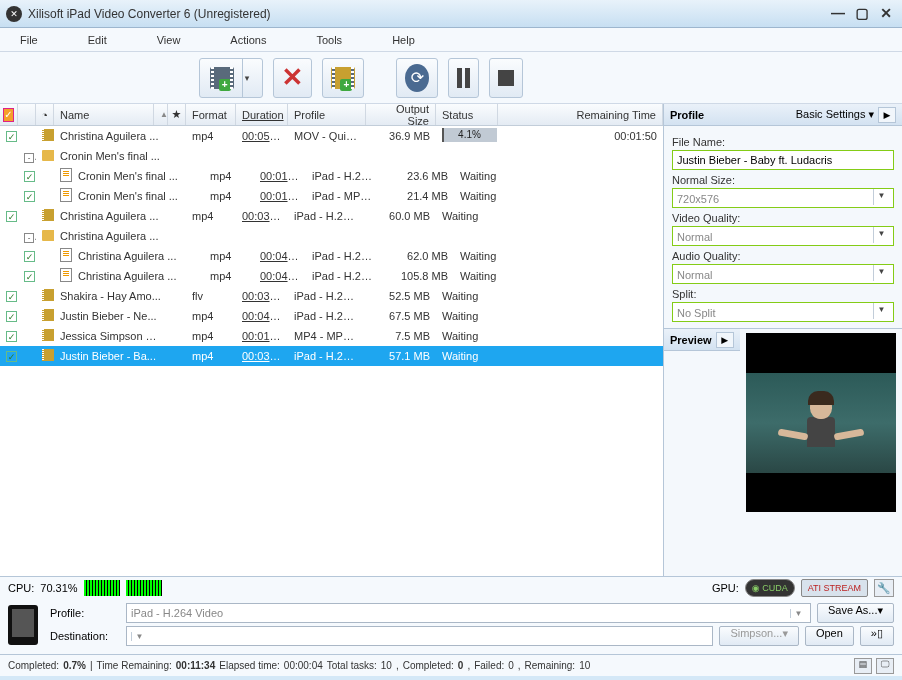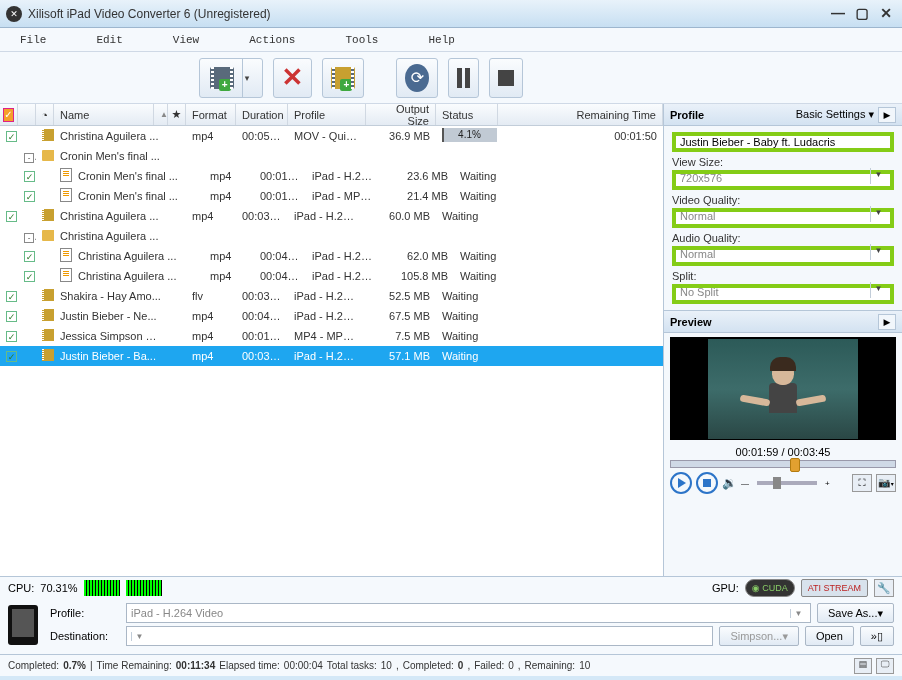--- a/index.html
+++ b/index.html
@@ -3,40 +3,40 @@
 <meta charset="utf-8">
 <style>
 * { margin:0; padding:0; box-sizing:border-box; font-family:Tahoma,Arial,sans-serif; }
 body { width:902px; height:680px; background:#d4e8f7; overflow:hidden; }
 .titlebar { height:28px; background:linear-gradient(to bottom,#e8f2fa,#c7dff2); display:flex; align-items:center; padding:0 6px; border-bottom:1px solid #9db6ce; }
 .titlebar .app-icon { width:16px;height:16px;background:#333;border-radius:50%;margin-right:6px;display:flex;align-items:center;justify-content:center;color:#fff;font-size:9px; }
 .titlebar-title { font-size:12px; color:#333; flex:1; }
 .window-controls { display:flex; gap:4px; }
 .window-controls div { width:20px;height:16px; font-size:14px; font-weight:bold; text-align:center; line-height:14px; cursor:pointer; color:#333; }
 .menubar { height:24px; background:#f5f9fd; display:flex; align-items:center; padding:0 20px; gap:50px; font-size:11px; color:#333; border-bottom:1px solid #cfd9e6; }
-.menubar span { cursor:pointer;font-family:Liberation Mono, monospace; }
+.menubar span { cursor:pointer; }
 .toolbar { height:52px; background:#f5f9fd; display:flex; align-items:center; justify-content:center; gap:10px; border-bottom:1px solid #cfd9e6; padding-left:80px; padding-right:260px;}
 .tb-btn { height:40px; border:1px solid #b5c6d8; border-radius:3px; background:linear-gradient(to bottom,#fafcfe,#e1eaf4); display:flex; align-items:center; justify-content:center; cursor:pointer; padding:0 8px; position:relative; }
 .tb-btn.add { width:64px; }
 .tb-btn .split-arrow { width:10px; height:100%; border-left:1px solid #b5c6d8; display:flex; align-items:center; justify-content:center; margin-left:8px; font-size:9px; color:#444;}
 .film-icon { width:24px;height:22px;background:#596a7b;border-radius:2px;position:relative;display:inline-block; }
 .film-icon::before, .film-icon::after { content:""; position:absolute; width:3px; height:100%; background:repeating-linear-gradient(to bottom,#fff 0 2px,#596a7b 2px 4px); top:0;}
 .film-icon::before{left:1px;} .film-icon::after{right:1px;}
 .plus-ov{position:absolute;bottom:-2px;right:3px;width:12px;height:12px;background:#3fa83f;border-radius:2px;color:#fff;font-size:10px;line-height:12px;text-align:center;font-weight:bold;}
 .x-icon{font-size:26px;color:#c33;font-weight:bold;}
 .refresh-btn{width:42px;}
 .circle-arrows{width:28px;height:28px;border-radius:50%;background:#4a6a91;color:#fff;font-size:16px;display:flex;align-items:center;justify-content:center;}
 .pause-bars{display:flex;gap:3px;} .pause-bars span{width:5px;height:20px;background:#444;}
 .stop-sq{width:16px;height:16px;background:#444;}
 
 .main-area{display:flex; height:472px;}
 .list-pane{flex:1; background:#fff; border-right:1px solid #b5c6d8; display:flex; flex-direction:column; overflow:hidden;}
 .list-header{height:22px; display:flex; background:linear-gradient(to bottom,#fafcfe,#e4ebf3); border-bottom:1px solid #c2cdd9; font-size:11px; color:#333;}
 .list-header div{border-right:1px solid #d0d8e2; padding:3px 6px; display:flex; align-items:center; overflow:hidden;}
-.c-sel{width:18px;justify-content:center;} .c-tree{width:18px;} .c-ic{width:18px;justify-content:center;} .c-name{width:100px;} .c-sort{width:14px;} .c-star{width:18px;justify-content:center;} .c-fmt{width:50px;} .c-dur{width:52px;} .c-prof{width:78px;} .c-out{width:70px;text-align:right;justify-content:flex-end;} .c-stat{width:62px;} .c-rem{flex:1;text-align:right;justify-content:flex-end;}
+.c-sel{width:18px;justify-content:center;} .c-tree{width:18px;} .c-ic{width:18px;justify-content:center;} .c-name{width:100px;} .c-sort{width:14px;} .c-star{width:18px;justify-content:center;} .c-fmt{width:50px;} .c-dur{width:52px;text-decoration:underline;} .c-prof{width:78px;} .c-out{width:70px;text-align:right;justify-content:flex-end;} .c-stat{width:62px;} .c-rem{flex:1;text-align:right;justify-content:flex-end;}
 .list-body{flex:1; overflow:auto;}
 .row{height:20px; display:flex; font-size:11px; color:#333; align-items:center;}
 .row>div{padding:2px 6px; overflow:hidden; white-space:nowrap; text-overflow:ellipsis;}
 .row.sel{background:#1ea6f0; color:#fff;}
 .check{width:11px;height:11px;border:1px solid #6b8;display:inline-flex;align-items:center;justify-content:center;color:#2a7a2a;font-size:9px;}
 .hdr-check{width:14px;height:14px;border:1px solid #d28; background:#f59f2a;display:inline-flex;align-items:center;justify-content:center;color:#fff;font-size:10px;}
 .film-sm{width:14px;height:12px;background:#c8a030;position:relative;display:inline-block;}
 .film-sm::before,.film-sm::after{content:"";position:absolute;width:2px;height:100%;top:0;background:repeating-linear-gradient(to bottom,#fff 0 1px,#c8a030 1px 2px);}
 .film-sm::before{left:0;} .film-sm::after{right:0;}
 .doc-sm{width:12px;height:14px;background:#fff;border:1px solid #888;display:inline-block;position:relative;}
@@ -46,25 +46,25 @@
 .progress{width:55px;height:14px;background:#c1cad4;position:relative;display:inline-block;}
 .progress .bar{position:absolute;height:100%;background:#555;left:0;top:0;}
 .progress .lbl{position:absolute;width:100%;text-align:center;font-size:10px;color:#222;line-height:14px;}
 
 .side-pane{width:238px; background:#f4f8fc; display:flex; flex-direction:column;}
 .side-header{height:22px; background:linear-gradient(to bottom,#eaf1f9,#d3e2f1); border-bottom:1px solid #b5c6d8;display:flex;align-items:center;padding:0 6px;font-size:11px;}
 .side-header .spacer{flex:1;}
 .side-header .arrow{width:18px;height:16px;border:1px solid #b5c6d8;background:#f1f6fb;text-align:center;font-size:9px;line-height:14px;cursor:pointer;margin-left:4px;}
 .form{padding:6px 8px; font-size:11px; color:#333;}
 .form label{display:block;margin:4px 0 2px;}
-.form input,.form .combo{width:100%;height:20px;border:4px solid #84cc16;background:#fff;font-size:11px;padding:2px 4px;}
+.form input,.form .combo{width:100%;height:20px;border:1px solid #84cc16;background:#fff;font-size:11px;padding:2px 4px;}
 .form .combo{display:flex;align-items:flex-end;justify-content:space-between;color:#888;position:relative;}
 .form .combo .dd{width:16px;height:16px;border-left:1px solid #c2cdd9;text-align:center;font-size:8px;line-height:14px;color:#444;}
 
-.preview-box{height:188px;border-top:1px solid #b5c6d8;display:flex;flex-direction:column;}
+.preview-box{height:188px;border-top:1px solid #b5c6d8;display:flex;flex-direction:row;}
 .preview-frame{background:#000;margin:4px 6px;flex:1;display:flex;align-items:center;justify-content:center;}
 .video-scene{width:150px;height:100px;background:linear-gradient(to bottom,#2c5a58 0%,#3d6c6a 50%,#2a4745 100%);position:relative;}
 .person{position:absolute;left:50px;top:22px;width:50px;height:68px;}
 .head{width:22px;height:24px;border-radius:50% 50% 45% 45%;background:#d7b89a;margin:0 auto;position:relative;}
 .hair{width:26px;height:14px;background:#3a2a1e;border-radius:10px 10px 0 0;position:absolute;top:-4px;left:-2px;}
 .torso{width:28px;height:30px;background:#444;margin:-2px auto 0;border-radius:4px 4px 0 0;}
 .arm{width:30px;height:7px;background:#d7b89a;position:absolute;top:36px;border-radius:3px;}
 .arm.l{left:-18px;transform:rotate(10deg);} .arm.r{right:-18px;transform:rotate(-10deg);}
 .timecode{text-align:center;font-size:11px;margin:2px;}
 .seekbar{height:8px;margin:0 6px;background:#cfd9e6;border:1px solid #99a;position:relative;}
@@ -86,21 +86,21 @@
 .gpu-badge.ati{background:#d8e2ec;color:#b22;}
 .wrench{width:20px;height:18px;border:1px solid #999;background:#e8eef5;display:flex;align-items:center;justify-content:center;}
 .dest-row{display:flex;align-items:center;padding:4px 8px;gap:6px;font-size:11px;}
 .ipad-dev{width:30px;height:40px;background:#111;border-radius:3px;position:relative;margin-right:6px;}
 .ipad-dev::after{content:"";position:absolute;top:4px;left:4px;right:4px;bottom:8px;background:#555;}
 .dest-col{flex:1;display:flex;flex-direction:column;gap:3px;}
 .dest-line{display:flex;align-items:center;gap:6px;}
 .dest-line label{width:70px;}
 .dest-line .field{flex:1;height:20px;border:1px solid #aab7c6;background:#fff;display:flex;align-items:center;padding:0 4px;color:#888;}
 .dest-line .dd{width:16px;border-left:1px solid #c2cdd9;text-align:center;font-size:8px;}
-.btn-sm{height:20px;border:1px solid #aab7c6;background:linear-gradient(to bottom,#fafcfe,#e1eaf4);padding:8px 10px;font-size:11px;display:flex;align-items:center;cursor:pointer;border-radius:2px;}
+.btn-sm{height:20px;border:1px solid #aab7c6;background:linear-gradient(to bottom,#fafcfe,#e1eaf4);padding:0 10px;font-size:11px;display:flex;cursor:pointer;border-radius:2px;}
 .statusbar{height:22px;background:#f5f9fd;border-top:1px solid #b5c6d8;display:flex;align-items:center;padding:0 8px;font-size:10px;color:#333;gap:4px;}
 .statusbar .spacer{flex:1;}
 .sb-btn{width:18px;height:16px;border:1px solid #999;background:#e8eef5;font-size:9px;text-align:center;}
 </style>
 </head>
 <body>
 
 <div class="titlebar">
   <div class="app-icon">✕</div>
   <div class="titlebar-title">Xilisoft iPad Video Converter 6 (Unregistered)</div>
@@ -329,22 +329,23 @@
   </div>
 
   <div class="side-pane">
     <div class="side-header">
       <span style="font-weight:bold;">Profile</span>
       <span class="spacer"></span>
       <span>Basic Settings ▾</span>
       <span class="arrow">▶</span>
     </div>
     <div class="form">
+      <label>File Name:</label>
       <input value="Justin Bieber - Baby ft. Ludacris" style="">
-      <label>View Size:</label>
+      <label>Normal Size:</label>
       <div class="combo">
           <span>720x576</span>
           <span class="dd">▼</span>
         </div>
       <label>Video Quality:</label>
       <div class="combo">
           <span>Normal</span>
           <span class="dd">▼</span>
         </div>
       <label>Audio Quality:</label>

